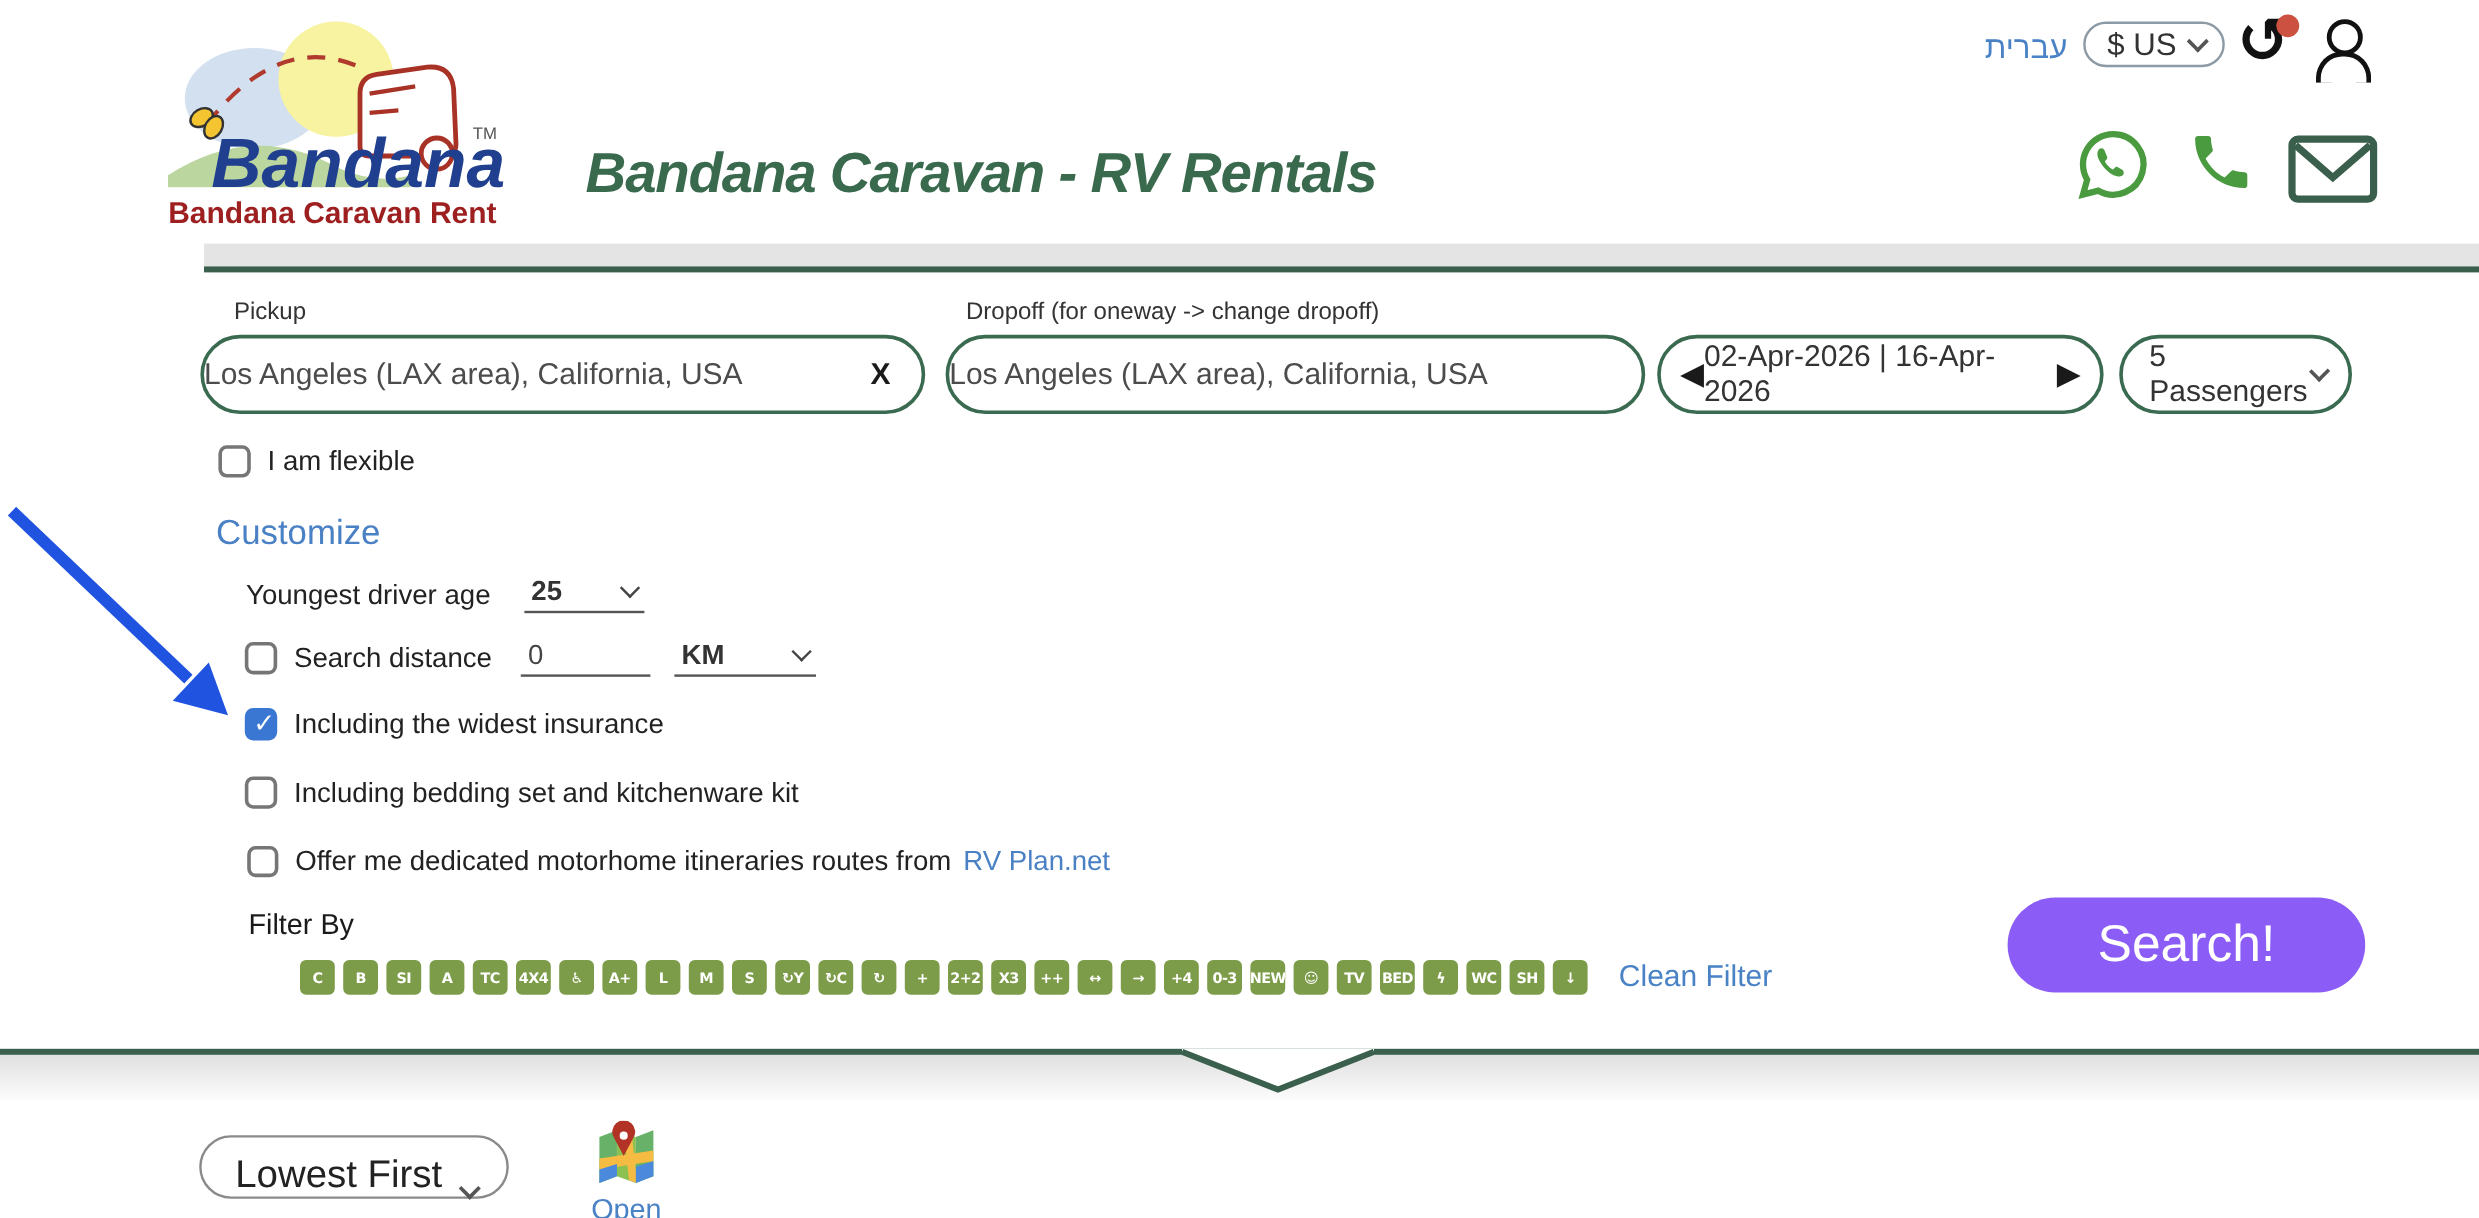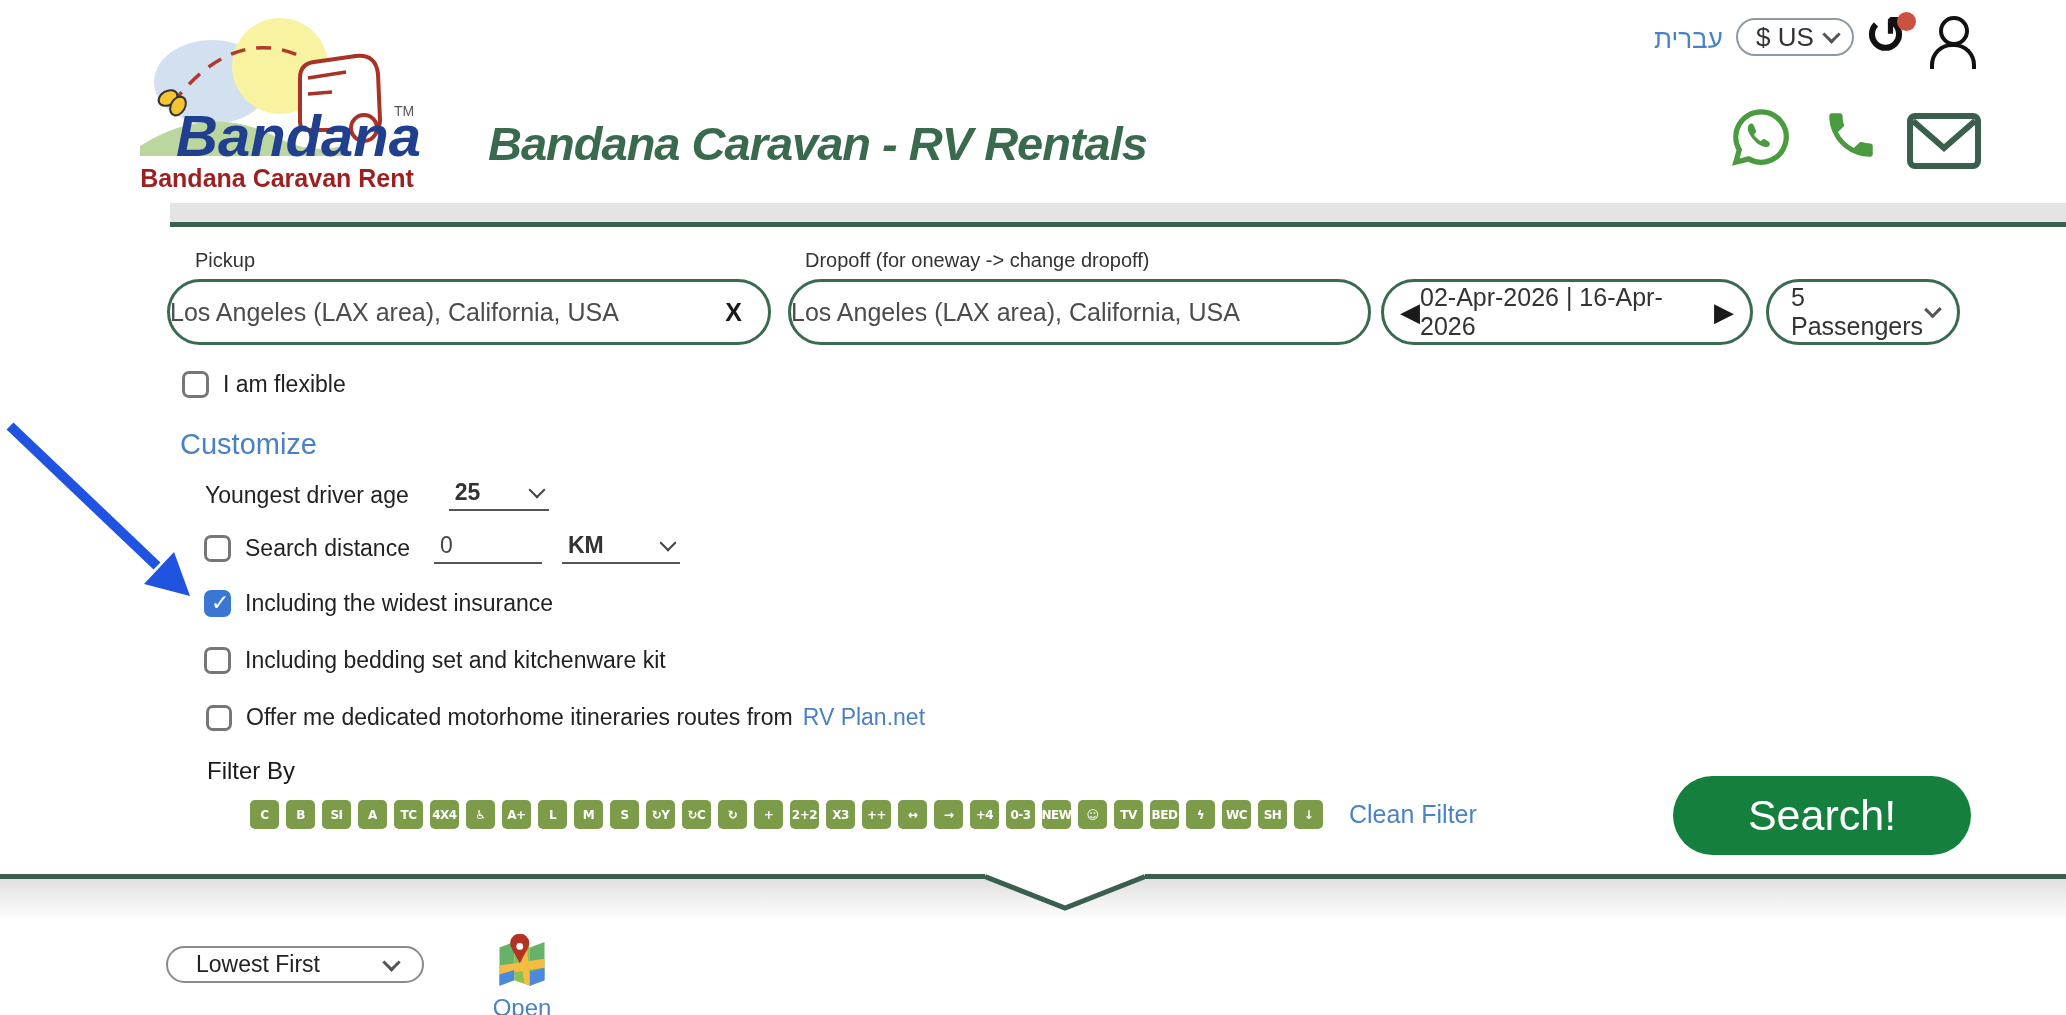--- a/index.html
+++ b/index.html
@@ -54,33 +54,33 @@
   .usel .chev{border-color:#444;border-width:2.5px;}
   .uinput{border-bottom:2px solid #555;color:#444;padding:0 6px 3px 6px;box-sizing:border-box;cursor:text;}
   .link{color:#4a80c4;cursor:pointer;}
 
   .filter-title{font-size:24px;font-weight:normal;color:#1a1a1a;}
   .ficons{display:flex;gap:7px;}
   .fic{width:29px;height:29px;border-radius:5px;background:#7d9c49;color:#fff;display:flex;align-items:center;
        justify-content:center;font-size:12px;font-weight:bold;letter-spacing:-0.5px;cursor:pointer;
        font-family:"DejaVu Sans",sans-serif;flex:none;overflow:hidden;}
   .clean-filter{font-size:25px;color:#4a82c6;cursor:pointer;}
-  .search-btn{left:1673px;top:776px;width:298px;height:79px;border-radius:40px;background:#15803d;border:none;
+  .search-btn{left:1673px;top:748px;width:298px;height:79px;border-radius:40px;background:#8b5cf6;border:none;
        color:#fff;font-size:43px;display:flex;align-items:center;justify-content:center;cursor:pointer;
        font-family:inherit;}
 
   
   .bot-band{left:0;top:879px;width:2066px;height:38px;background:linear-gradient(#e0e0e0,#fcfcfc);}
   .bot-line{left:0;top:874px;width:2066px;height:5px;background:#3a5f4c;}
   .notch{left:985px;top:874px;}
 
   
-  .sort-select{left:166px;top:946px;width:258px;height:37px;border:2px solid #8a8a8a;border-radius:27px;
-      display:flex;align-items:center;justify-content:space-between;padding:0 24px 0 28px;box-sizing:border-box;
-      font-size:23px;color:#222;cursor:pointer;background:#fff;}
+  .sort-select{left:166px;top:946px;width:258px;height:53px;border:2px solid #8a8a8a;border-radius:27px;
+      display:flex;align-items:flex-end;justify-content:space-between;padding:0 24px 0 28px;box-sizing:border-box;
+      font-size:32px;color:#222;cursor:pointer;background:#fff;}
   .map-wrap{left:470px;top:934px;width:104px;text-align:center;cursor:pointer;}
   .open-map{font-size:24px;color:#4a82c6;margin-top:2px;}
 
   .arrow-svg{left:2px;top:418px;pointer-events:none;}
 </style>
 </head>
 <body>
 
 <div class="page">
 
@@ -168,21 +168,21 @@
 
   <div class="abs row" style="left:182px;top:371px;">
     <span class="cb"></span>
     <span>I am flexible</span>
   </div>
 
   <div class="abs customize" style="left:180px;top:428px;">Customize</div>
 
   <div class="abs row" style="left:205px;top:479px;">
     <span>Youngest driver age</span>
-    <span class="usel" style="width:100px;margin-left:26px;">
+    <span class="usel" style="width:100px;margin-left:14px;">
       <span>25</span>
       <span class="chev"></span>
     </span>
   </div>
 
   <div class="abs row" style="left:204px;top:532px;">
     <span class="cb"></span>
     <span>Search distance</span>
     <span class="uinput" style="width:108px;margin-left:10px;">0</span>
     <span class="usel" style="width:118px;margin-left:6px;">

